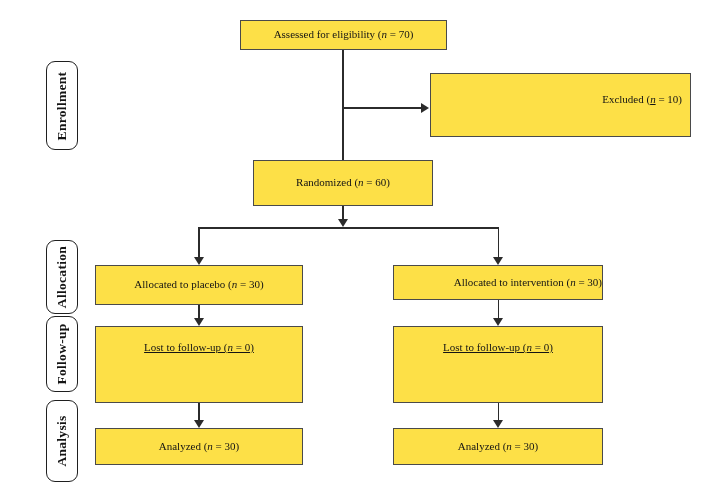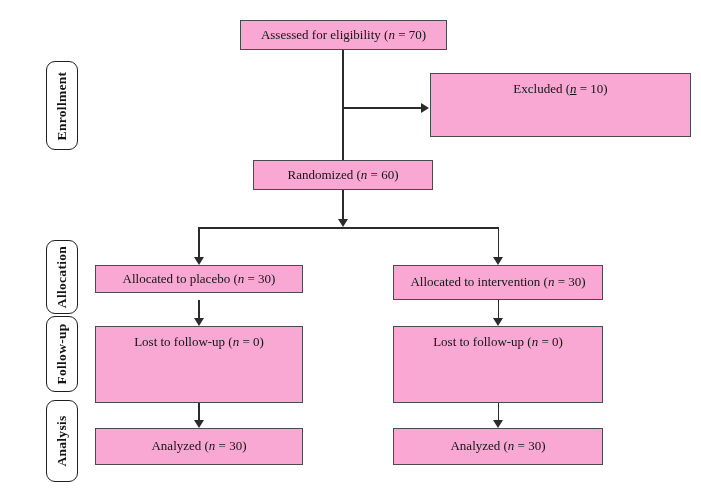--- a/index.html
+++ b/index.html
@@ -13,41 +13,42 @@
     height: 490px;
     background: #ffffff;
     font-family: "Liberation Serif", "DejaVu Serif", serif;
     color: #141414;
     overflow: hidden;
   }
   
   .fbox {
     position: absolute;
     border: 1.5px solid #4a4a4a;
-    background: #f9a8d4;
+    background: #fde047;
     box-sizing: border-box;
-    font-size: 13px;
+    font-size: 11px;
     line-height: 1.25;
   }
   .fbox.center {
     display: flex;
     align-items: center;
     justify-content: center;
     text-align: center;
   }
   .fbox.top-center {
     display: flex;
     align-items: flex-start;
     justify-content: center;
     text-align: center;
-    padding-top: 7px;
+    padding-top: 14px;
+    text-decoration: underline;
   }
   .fbox.left-text {
-    padding: 7px 8px;
-    text-align: center;
+    padding: 19px 8px;
+    text-align: right;
   }
   .fbox .line { display: block; }
   i.nvar { font-style: italic; }
   i.nvar.u { text-decoration: underline; }
   
   .stage {
     position: absolute;
     border: 1.5px solid #1f1f1f;
     border-radius: 9px;
     background: #ffffff;
@@ -133,29 +134,29 @@
   <div class="arr-down" style="left:493px; top:420px;"></div>
 
   <div class="fbox center" style="left:240px; top:20px; width:207px; height:30px;">
     <span><span>Assessed for eligibility (</span><i class="nvar">n</i><span> = 70)</span></span>
   </div>
 
   <div class="fbox left-text" style="left:430px; top:73px; width:261px; height:64px;">
     <span class="line"><span>Excluded (</span><i class="nvar u">n</i><span> = 10)</span></span>
   </div>
 
-  <div class="fbox center" style="left:253px; top:160px; width:180px; height:30px;">
+  <div class="fbox center" style="left:253px; top:160px; width:180px; height:46px;">
     <span><span>Randomized (</span><i class="nvar">n</i><span> = 60)</span></span>
   </div>
 
-  <div class="fbox center" style="left:95px; top:265px; width:208px; height:28px;">
+  <div class="fbox center" style="left:95px; top:265px; width:208px; height:40px;">
     <span><span>Allocated to placebo (</span><i class="nvar">n</i><span> = 30)</span></span>
   </div>
 
-  <div class="fbox center" style="left:393px; top:265px; width:210px; height:35px;">
+  <div class="fbox center" style="left:393px; top:265px; width:210px; height:35px;justify-content:flex-end;">
     <span><span>Allocated to intervention (</span><i class="nvar">n</i><span> = 30)</span></span>
   </div>
 
   <div class="fbox top-center" style="left:95px; top:326px; width:208px; height:77px;">
     <span><span>Lost to follow-up (</span><i class="nvar">n</i><span> = 0)</span></span>
   </div>
 
   <div class="fbox top-center" style="left:393px; top:326px; width:210px; height:77px;">
     <span><span>Lost to follow-up (</span><i class="nvar">n</i><span> = 0)</span></span>
   </div>

